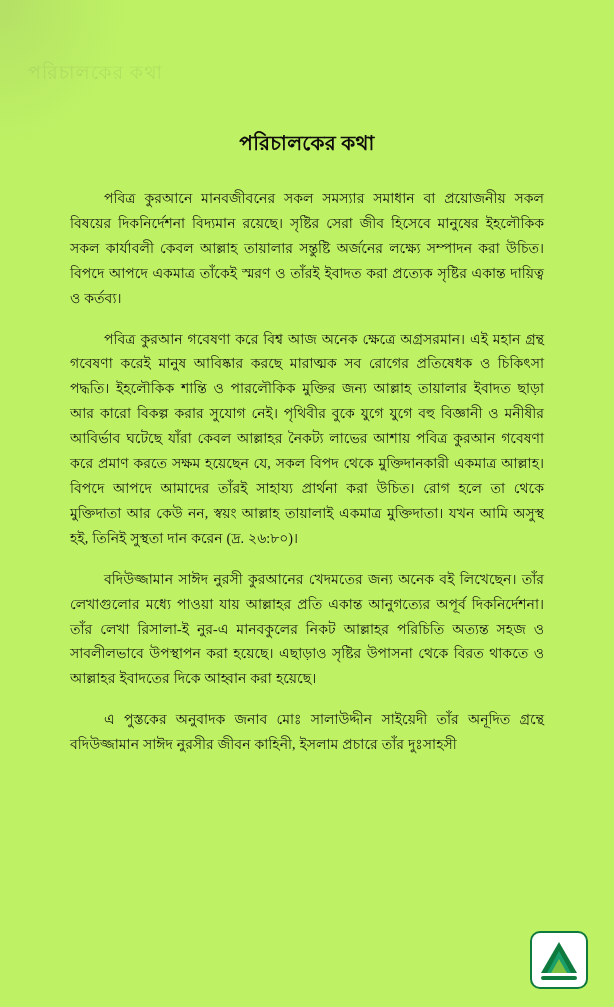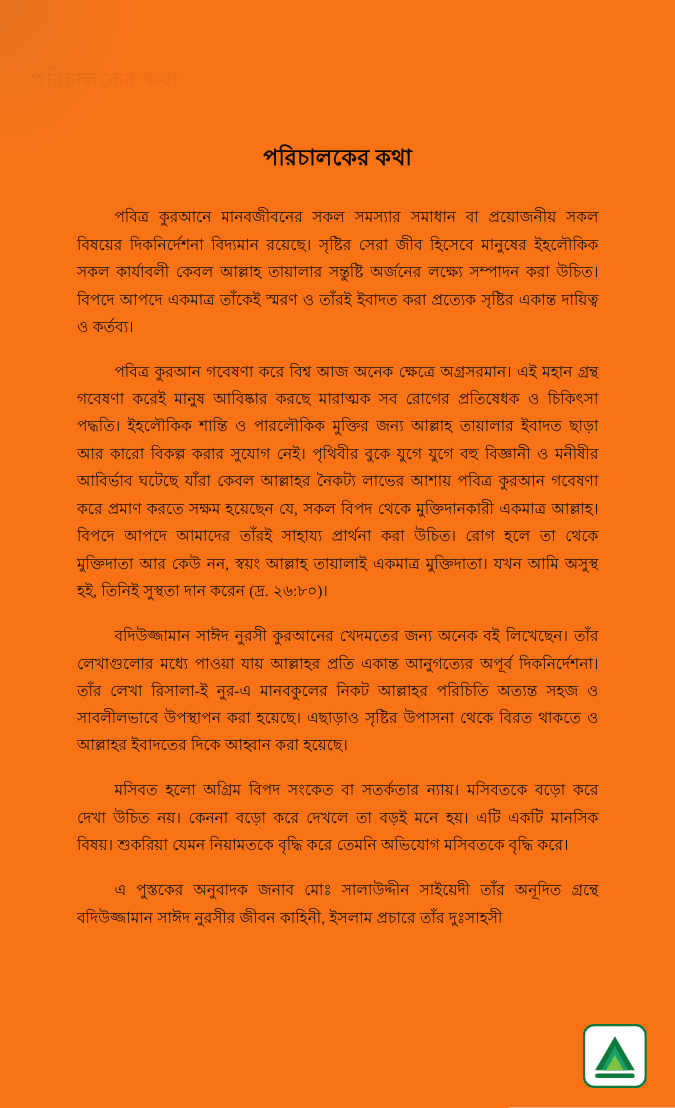--- a/index.html
+++ b/index.html
@@ -12,21 +12,21 @@
     height: 1007px;
     position: relative;
     overflow: hidden;
     font-family: "Liberation Serif", "DejaVu Serif", serif;
     color: #15120f;
   }
 
   .page {
     position: absolute;
     inset: 0;
-    background: #f97316;
+    background: #bef264;
     font-family: Liberation Serif, serif;
   }
 
   
   .scan-shadow {
     position: absolute;
     left: 0;
     top: 0;
     width: 130px;
     height: 150px;
@@ -95,21 +95,20 @@
   <div class="scan-shadow"></div>
   <div class="scan-ghost">পরিচালকের কথা</div>
 
   <div class="content">
 
     <h1 class="doc-title">পরিচালকের কথা</h1>
 
     <p class="para">পবিত্র কুরআনে মানবজীবনের সকল সমস্যার সমাধান বা প্রয়োজনীয় সকল বিষয়ের দিকনির্দেশনা বিদ্যমান রয়েছে। সৃষ্টির সেরা জীব হিসেবে মানুষের ইহলৌকিক সকল কার্যাবলী কেবল আল্লাহ তায়ালার সন্তুষ্টি অর্জনের লক্ষ্যে সম্পাদন করা উচিত। বিপদে আপদে একমাত্র তাঁকেই স্মরণ ও তাঁরই ইবাদত করা প্রত্যেক সৃষ্টির একান্ত দায়িত্ব ও কর্তব্য।</p>
     <p class="para">পবিত্র কুরআন গবেষণা করে বিশ্ব আজ অনেক ক্ষেত্রে অগ্রসরমান। এই মহান গ্রন্থ গবেষণা করেই মানুষ আবিষ্কার করছে মারাত্মক সব রোগের প্রতিষেধক ও চিকিৎসা পদ্ধতি। ইহলৌকিক শান্তি ও পারলৌকিক মুক্তির জন্য আল্লাহ তায়ালার ইবাদত ছাড়া আর কারো বিকল্প করার সুযোগ নেই। পৃথিবীর বুকে যুগে যুগে বহু বিজ্ঞানী ও মনীষীর আবির্ভাব ঘটেছে যাঁরা কেবল আল্লাহর নৈকট্য লাভের আশায় পবিত্র কুরআন গবেষণা করে প্রমাণ করতে সক্ষম হয়েছেন যে, সকল বিপদ থেকে মুক্তিদানকারী একমাত্র আল্লাহ। বিপদে আপদে আমাদের তাঁরই সাহায্য প্রার্থনা করা উচিত। রোগ হলে তা থেকে মুক্তিদাতা আর কেউ নন, স্বয়ং আল্লাহ তায়ালাই একমাত্র মুক্তিদাতা। যখন আমি অসুস্থ হই, তিনিই সুস্থতা দান করেন (দ্র. ২৬:৮০)।</p>
     <p class="para">বদিউজ্জামান সাঈদ নুরসী কুরআনের খেদমতের জন্য অনেক বই লিখেছেন। তাঁর লেখাগুলোর মধ্যে পাওয়া যায় আল্লাহর প্রতি একান্ত আনুগত্যের অপূর্ব দিকনির্দেশনা। তাঁর লেখা রিসালা-ই নুর-এ মানবকুলের নিকট আল্লাহর পরিচিতি অত্যন্ত সহজ ও সাবলীলভাবে উপস্থাপন করা হয়েছে। এছাড়াও সৃষ্টির উপাসনা থেকে বিরত থাকতে ও আল্লাহর ইবাদতের দিকে আহ্বান করা হয়েছে।</p>
-    <p class="para">মসিবত হলো অগ্রিম বিপদ সংকেত বা সতর্কতার ন্যায়। মসিবতকে বড়ো করে দেখা উচিত নয়। কেননা বড়ো করে দেখলে তা বড়ই মনে হয়। এটি একটি মানসিক বিষয়। শুকরিয়া যেমন নিয়ামতকে বৃদ্ধি করে তেমনি অভিযোগ মসিবতকে বৃদ্ধি করে।</p>
     <p class="para">এ পুস্তকের অনুবাদক জনাব মোঃ সালাউদ্দীন সাইয়েদী তাঁর অনূদিত গ্রন্থে বদিউজ্জামান সাঈদ নুরসীর জীবন কাহিনী, ইসলাম প্রচারে তাঁর দুঃসাহসী</p>
 
   </div>
 
   <div class="logo">
     <svg width="58" height="58" viewBox="0 0 58 58" xmlns="http://www.w3.org/2000/svg">
       <rect x="1" y="1" width="56" height="56" rx="9" fill="#ffffff" stroke="#0f7a3d" stroke-width="2"></rect>
       <path d="M29 11 L47 42 L11 42 Z" fill="#0f7a3d"></path>
       <path d="M29 20 L41 42 L17 42 Z" fill="#1a9e6a"></path>
       <path d="M29 28 L37 42 L21 42 Z" fill="#7ec242"></path>

